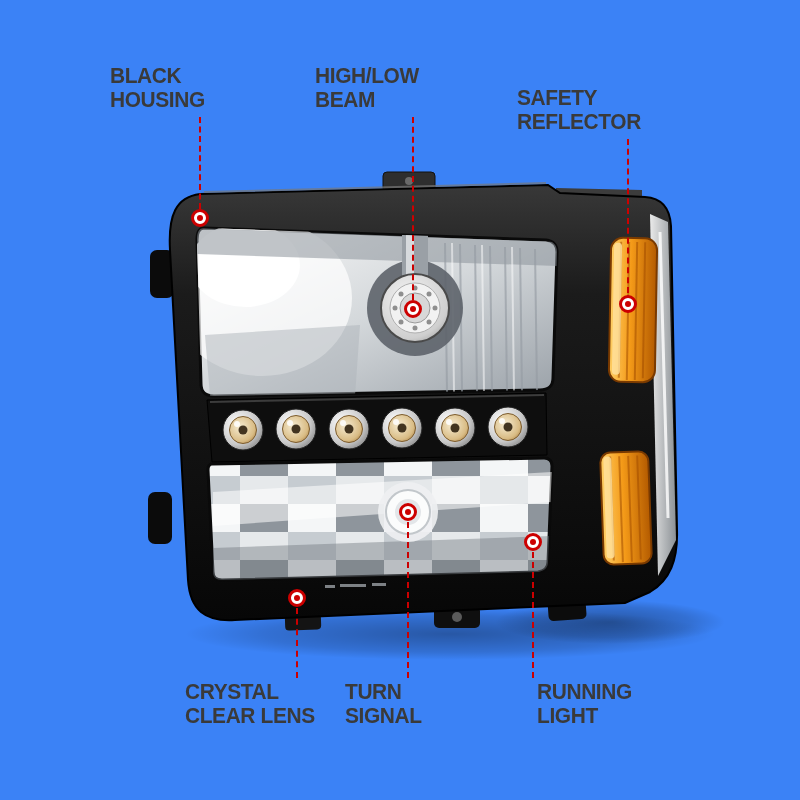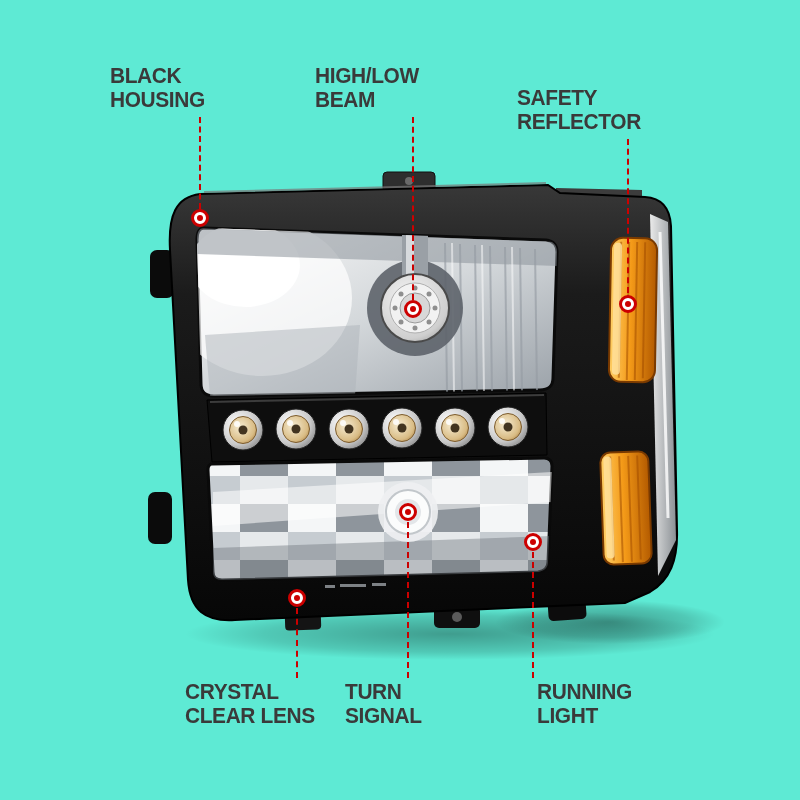--- a/index.html
+++ b/index.html
@@ -1,16 +1,16 @@
 <!DOCTYPE html>
 <html><head>
 <meta charset="utf-8">
 <style>
   html,body{margin:0;padding:0;background:#ffffff;}
-  .stage{position:relative;width:800px;height:800px;background:#5eead4;overflow:hidden;
+  .stage{position:relative;width:800px;height:800px;background:#3b82f6;overflow:hidden;
          font-family:"Liberation Sans",sans-serif;}
   .stage svg{position:absolute;left:0;top:0;}
   .callout-label{position:absolute;font-weight:700;font-size:22px;line-height:1.08;
                  color:#3a3a3a;letter-spacing:-0.4px;white-space:nowrap;
                  transform:scaleX(.95);transform-origin:left top;}
   .callout-line{position:absolute;width:0;border-left:2px dashed #cc0000;}
   .callout-marker{position:absolute;width:12px;height:12px;border:3px solid #cc0000;
                   border-radius:50%;background:#ffffff;display:flex;align-items:center;
                   justify-content:center;box-sizing:content-box;}
   .marker-dot{width:6px;height:6px;border-radius:50%;background:#cc0000;}

